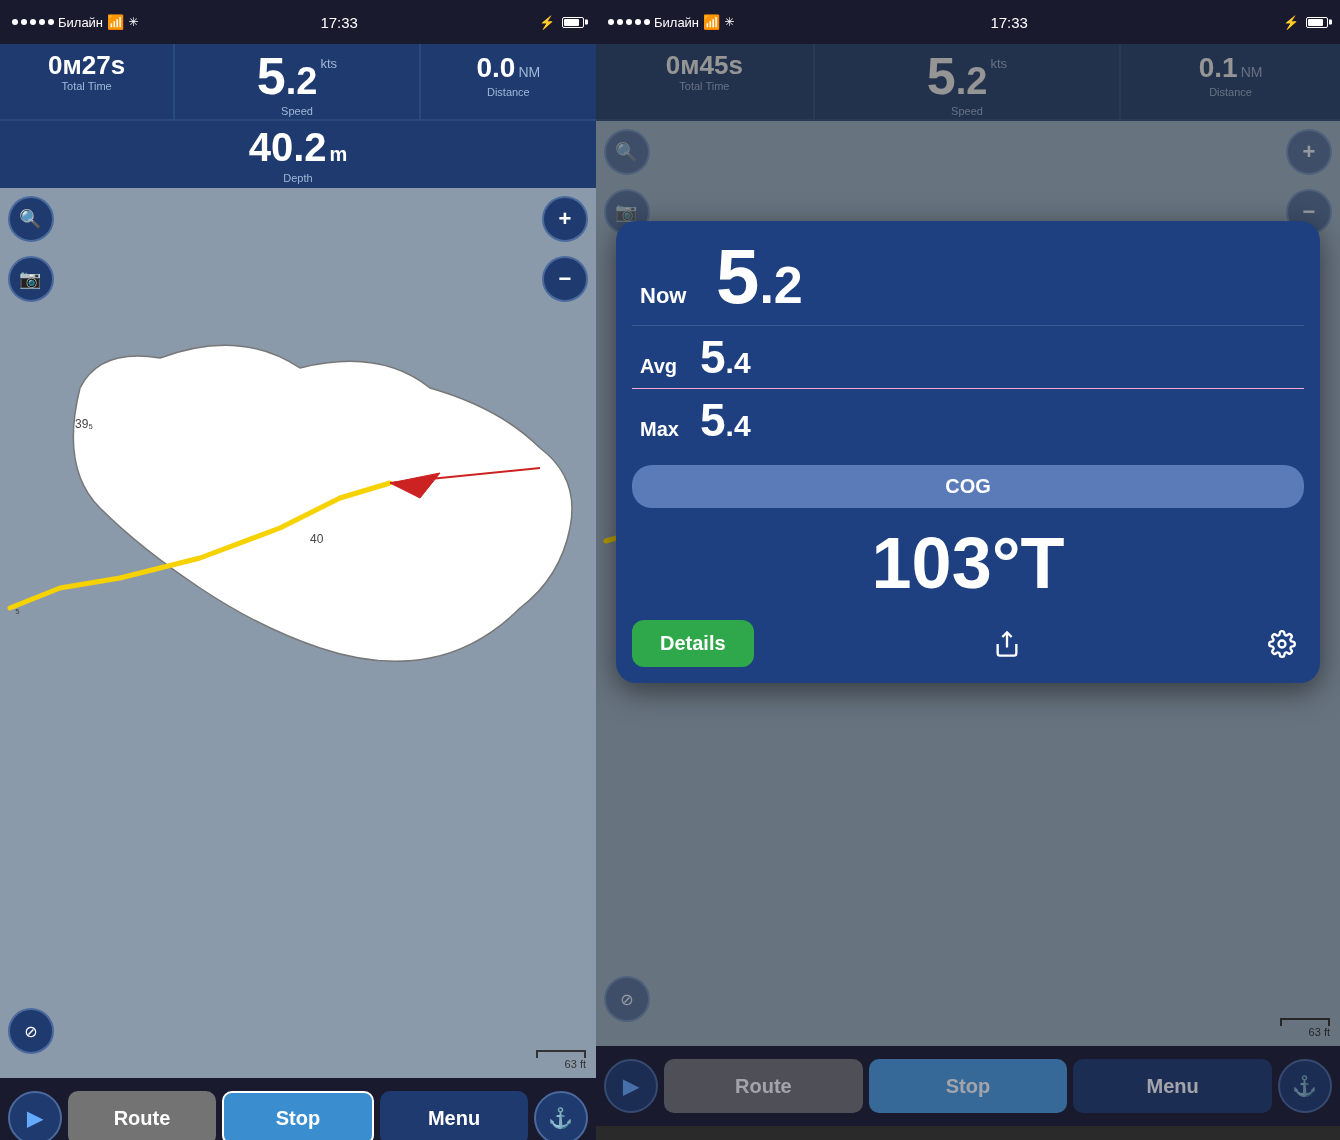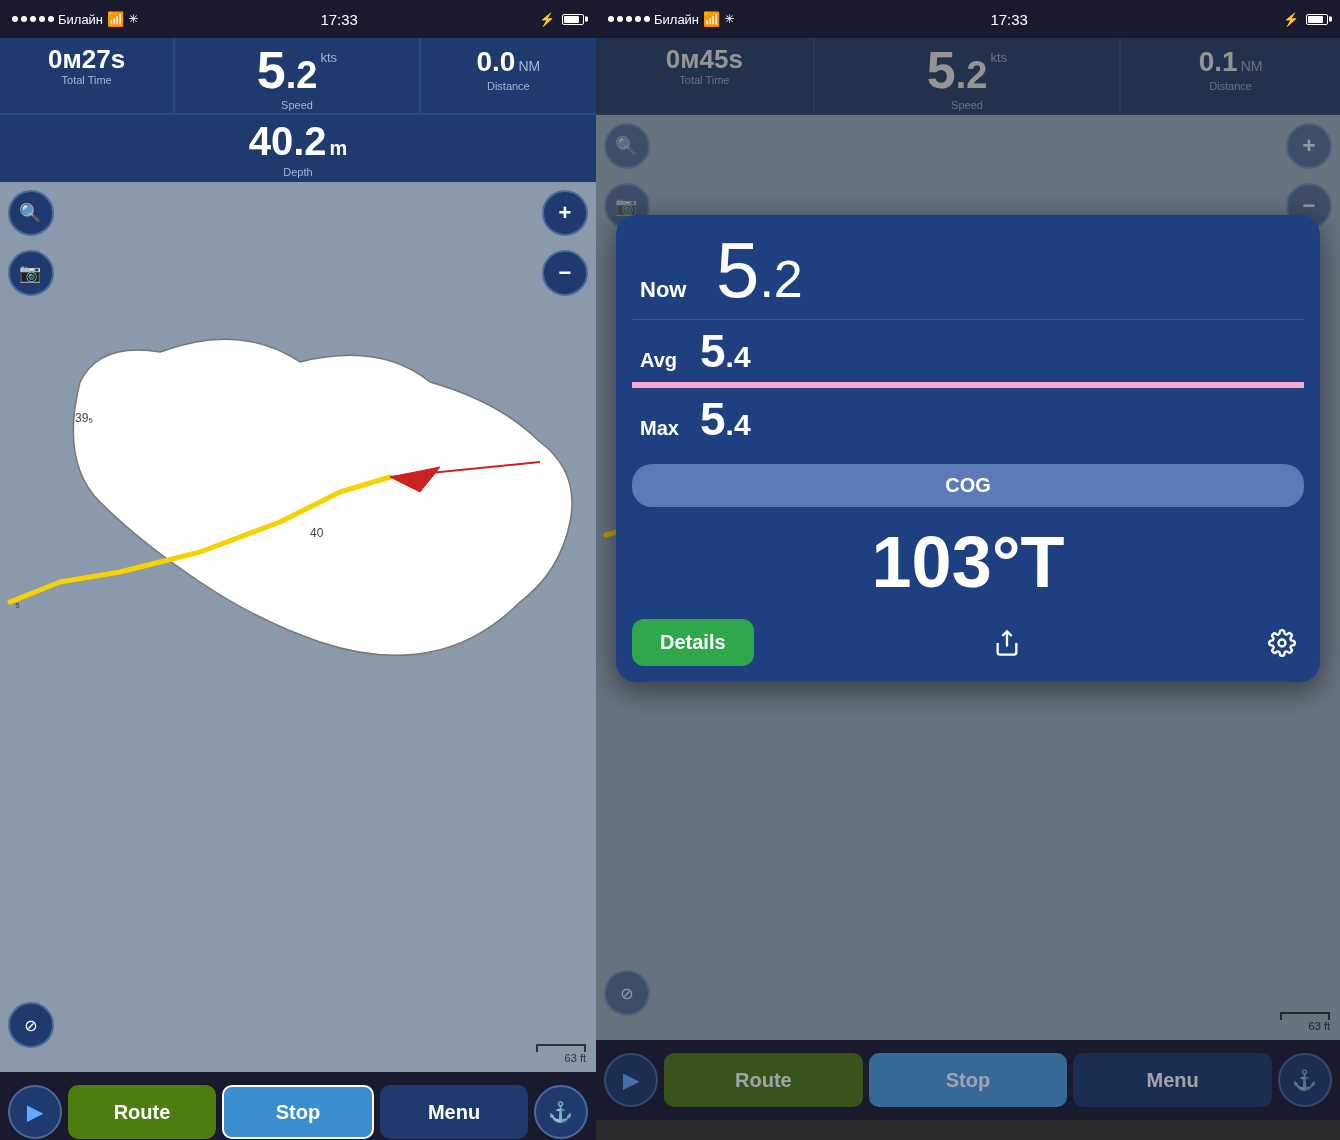--- a/index.html
+++ b/index.html
@@ -18,21 +18,21 @@
       height: 1140px;
       background: #2a2a2a;
       position: relative;
       overflow: hidden;
       flex-shrink: 0;
     }
     .phone:first-child { margin-right: 0; }
 
     
     .status-bar {
-      height: 38px;
+      height: 44px;
       background: #1a1a2e;
       display: flex;
       align-items: center;
       justify-content: space-between;
       padding: 0 12px;
       color: white;
       font-size: 13px;
       font-weight: 500;
     }
     .status-left { display: flex; align-items: center; gap: 4px; }
@@ -133,21 +133,21 @@
       background: #1e3a6e;
       border: 2px solid #4a6a9e;
       border-radius: 50%;
       width: 54px;
       height: 54px;
       flex: 0 0 54px;
       color: white;
       font-size: 18px;
     }
     .toolbar-btn.route-btn {
-      background: #4d7c0f;
+      background: #737373;
       color: white;
       text-align: right;
     }
     .toolbar-btn.stop-btn {
       background: #4a9edf;
       color: white;
     }
     .toolbar-btn.stop-btn.active {
       background: #3a8ecf;
       border: 2px solid white;
@@ -205,32 +205,32 @@
     .speed-now-label {
       color: white;
       font-size: 22px;
       font-weight: 700;
       margin-right: 16px;
       min-width: 60px;
     }
     .speed-now-value {
       color: white;
       font-size: 78px;
-      font-weight: 400;
+      font-weight: 700;
       line-height: 1;
     }
     .speed-now-decimal {
       font-size: 52px;
     }
 
     .speed-stat-row {
       display: flex;
       align-items: baseline;
       padding: 8px 8px;
-      border-bottom: 6px solid #f9a8d4;
+      border-bottom: 1px solid #f9a8d4;
     }
     .speed-stat-label {
       color: white;
       font-size: 20px;
       font-weight: 600;
       min-width: 60px;
     }
     .speed-stat-value {
       color: white;
       font-size: 46px;

